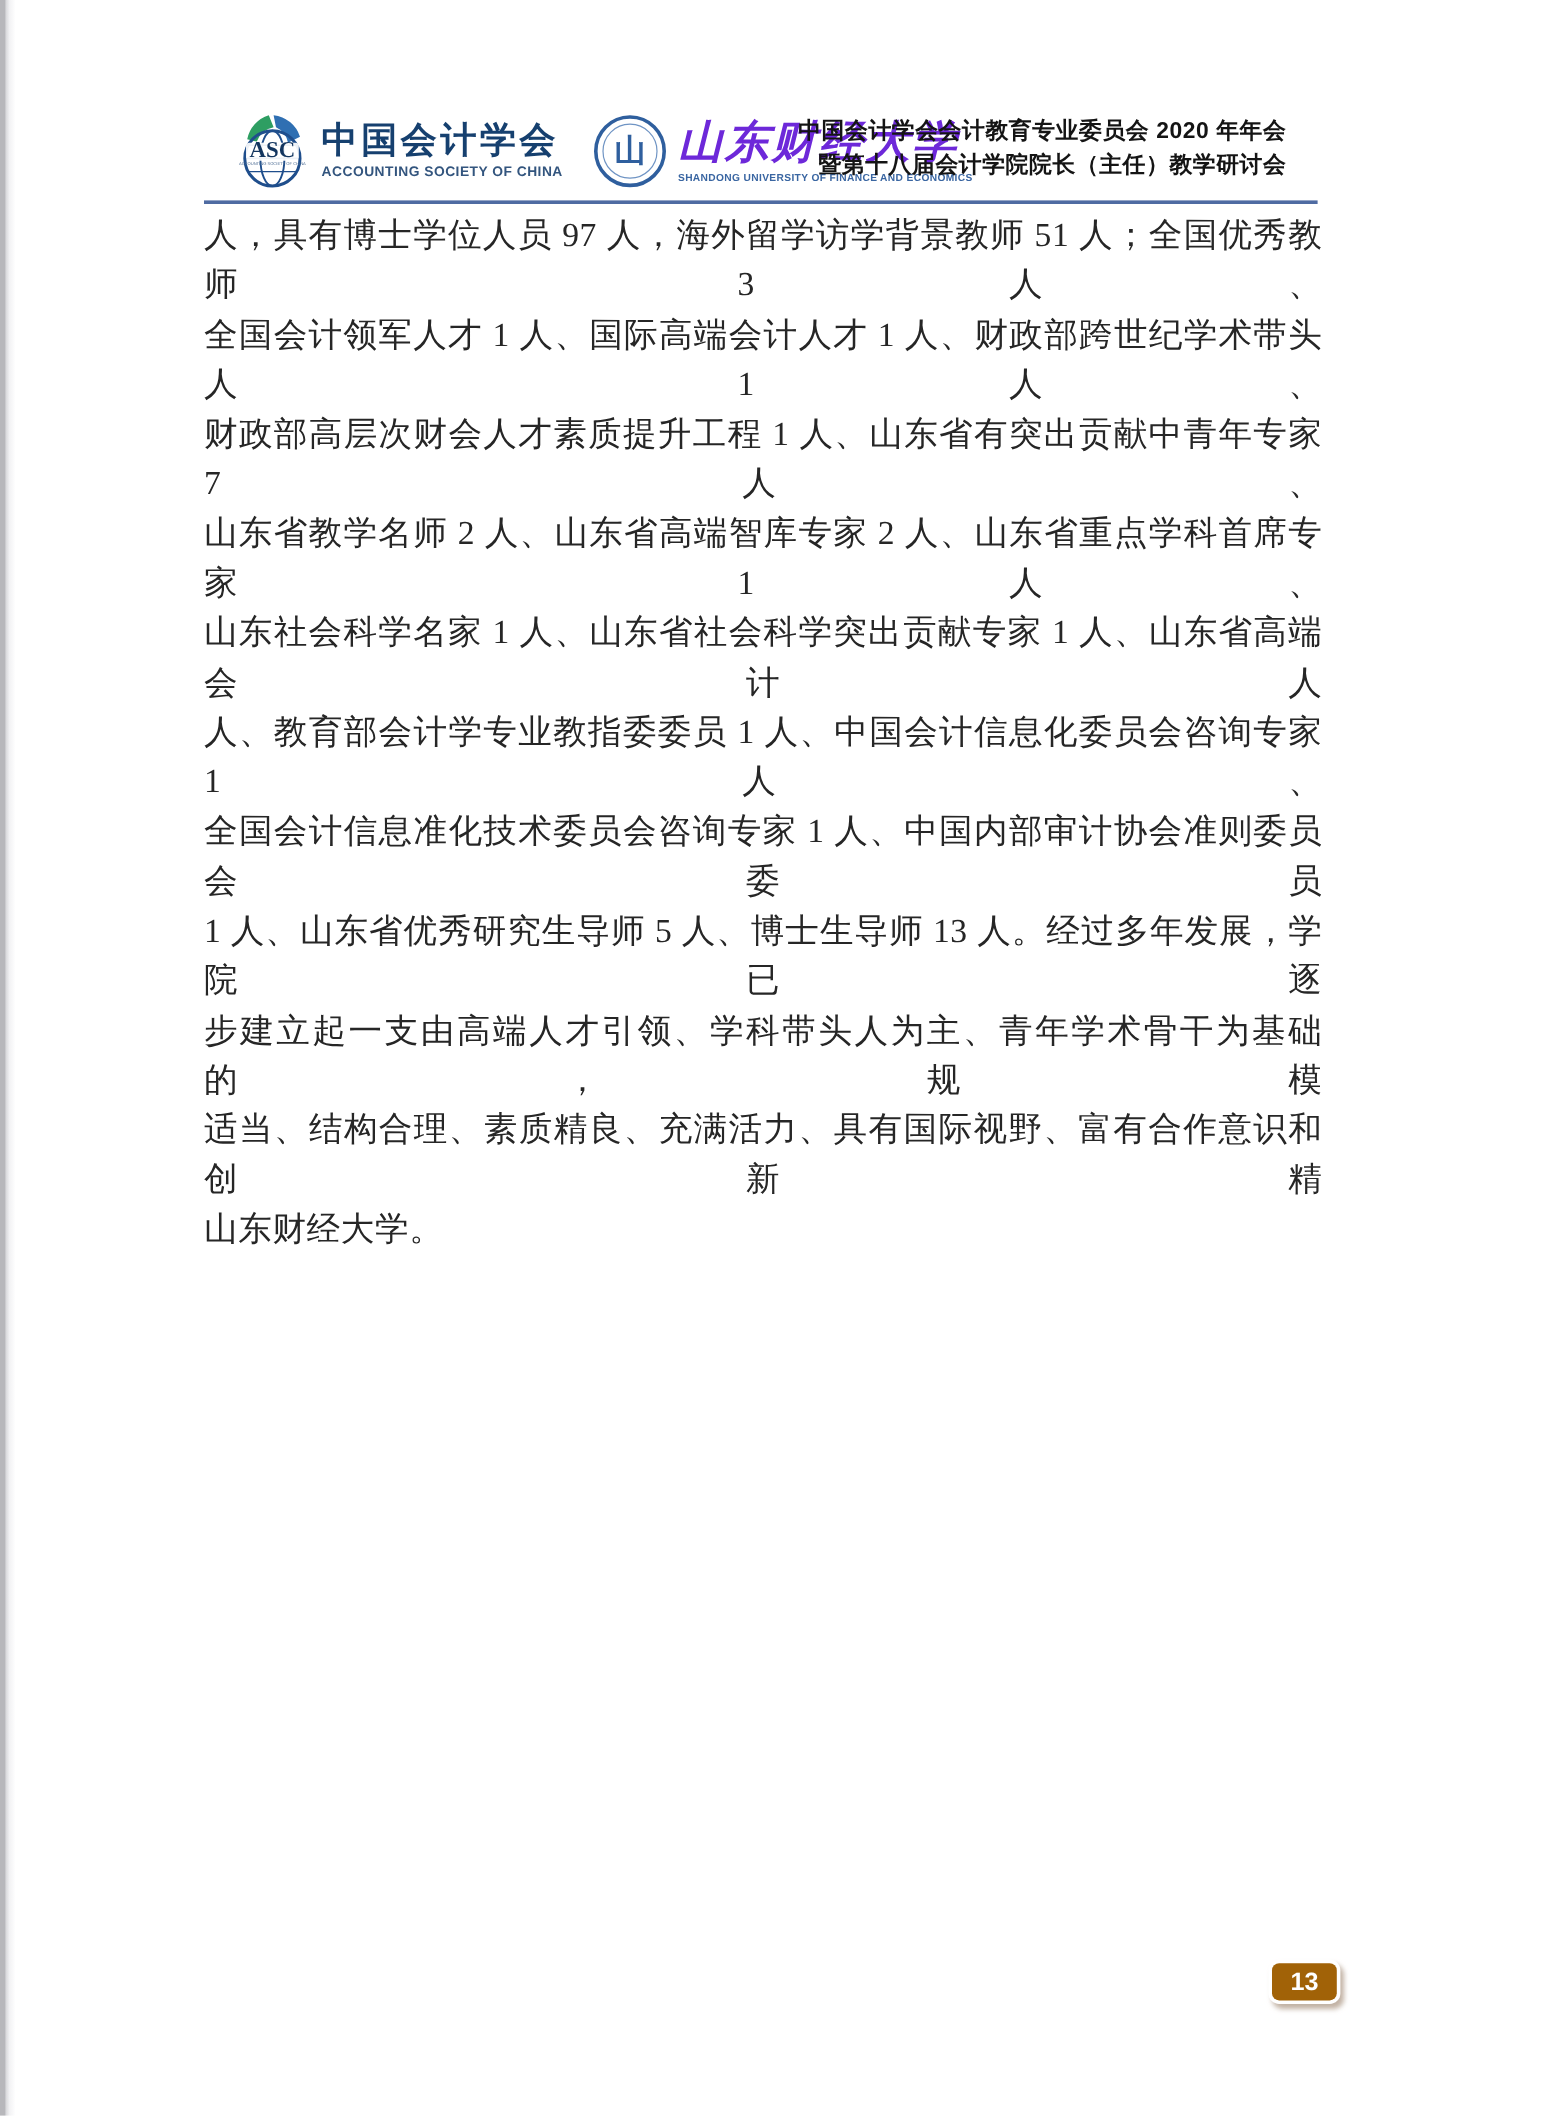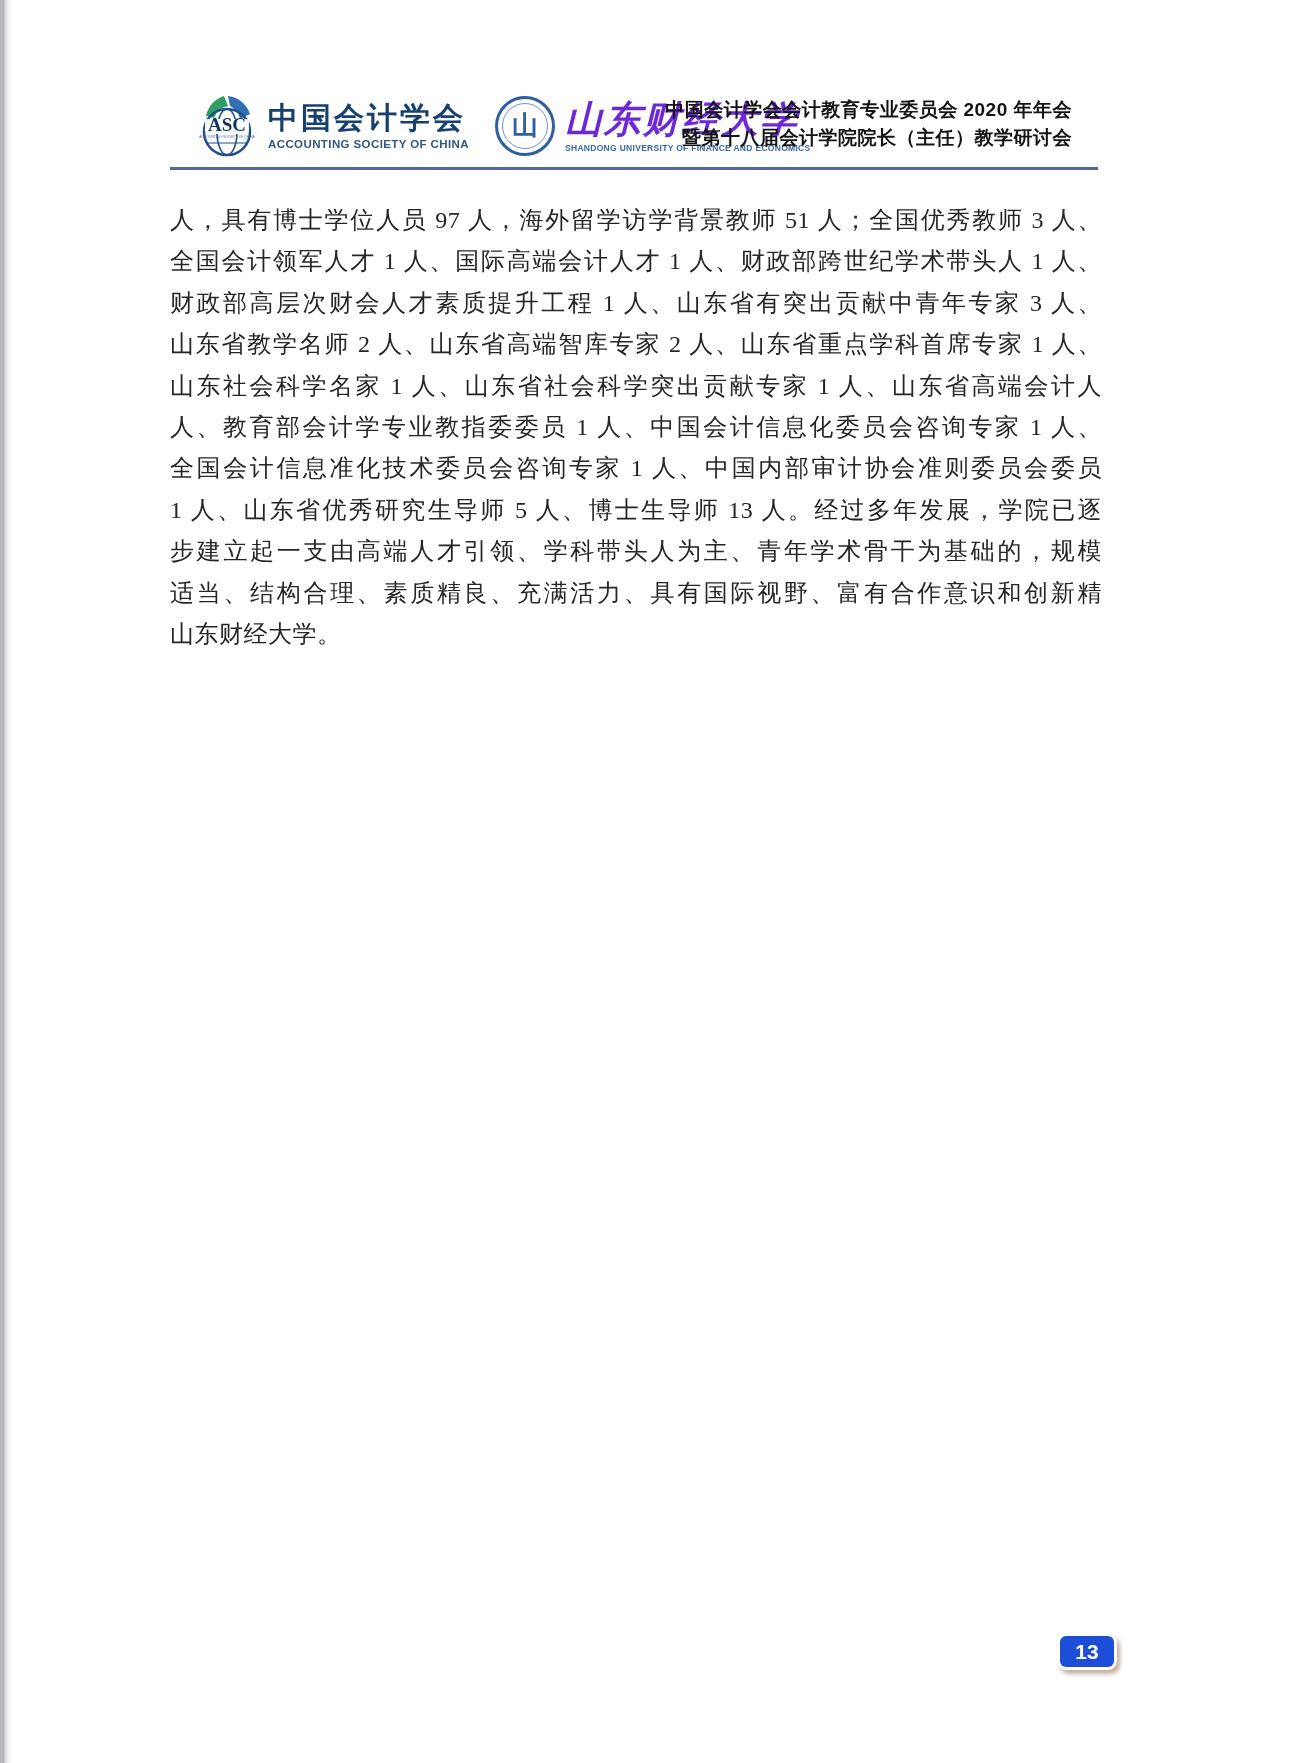--- a/index.html
+++ b/index.html
@@ -55,39 +55,39 @@
     font-family: "Liberation Sans", sans-serif; font-size: 8.5px; font-weight: 700;
     color: #3a66a2; letter-spacing: 0.3px; margin-top: 3px;
   }
   .conf-title {
     position: absolute; right: 28px; top: 8px; text-align: right;
     font-family: "Liberation Sans", sans-serif; font-weight: 700;
     font-size: 19px; line-height: 28px; color: #141414; letter-spacing: 0.5px;
   }
   
   .bodytext {
-    position: absolute; left: 170px; top: 200px; width: 932px;
-    font-size: 24px; color: #262626; letter-spacing: 0.5px;
+    position: absolute; left: 170px; top: 176px; width: 932px;
+    font-size: 28px; color: #262626; letter-spacing: 0.5px;
   }
   .bodyline {
     line-height: 41.4px;
     text-align: justify;
     text-align-last: justify;
     white-space: normal;
   }
   .bodyline.last { text-align-last: left; }
   
   .page-badge-wrap {
     position: absolute; left: 1057px; top: 1633px;
     background: #ffffff; border-radius: 9px; padding: 3px;
     box-shadow: 3px 4px 4px rgba(173, 152, 134, 0.75);
   }
   .page-badge {
     min-width: 54px; height: 31px; border-radius: 6px;
-    background: #1d4ed8;
+    background: #a16207;
     color: #ffffff; font-family: "Liberation Sans", sans-serif;
     font-weight: 700; font-size: 21px;
     display: flex; align-items: center; justify-content: center;
     padding: 0 10px;
   }
 </style>
 </head>
 <body>
 
 <div class="page-edge"></div>
@@ -133,21 +133,21 @@
     <div>中国会计学会会计教育专业委员会 2020 年年会</div>
     <div>暨第十八届会计学院院长（主任）教学研讨会</div>
   </div>
 
   <div class="header-rule"></div>
 </div>
 
 <div class="bodytext">
   <div class="bodyline">人，具有博士学位人员 97 人，海外留学访学背景教师 51 人；全国优秀教师 3 人、</div>
   <div class="bodyline">全国会计领军人才 1 人、国际高端会计人才 1 人、财政部跨世纪学术带头人 1 人、</div>
-  <div class="bodyline">财政部高层次财会人才素质提升工程 1 人、山东省有突出贡献中青年专家 3 人、</div>
+  <div class="bodyline">财政部高层次财会人才素质提升工程 1 人、山东省有突出贡献中青年专家 7 人、</div>
   <div class="bodyline">山东省教学名师 2 人、山东省高端智库专家 2 人、山东省重点学科首席专家 1 人、</div>
   <div class="bodyline">山东社会科学名家 1 人、山东省社会科学突出贡献专家 1 人、山东省高端会计人</div>
   <div class="bodyline">人、教育部会计学专业教指委委员 1 人、中国会计信息化委员会咨询专家 1 人、</div>
   <div class="bodyline">全国会计信息准化技术委员会咨询专家 1 人、中国内部审计协会准则委员会委员</div>
   <div class="bodyline">1 人、山东省优秀研究生导师 5 人、博士生导师 13 人。经过多年发展，学院已逐</div>
   <div class="bodyline">步建立起一支由高端人才引领、学科带头人为主、青年学术骨干为基础的，规模</div>
   <div class="bodyline">适当、结构合理、素质精良、充满活力、具有国际视野、富有合作意识和创新精</div>
   <div class="bodyline last">山东财经大学。</div>
 </div>
 

